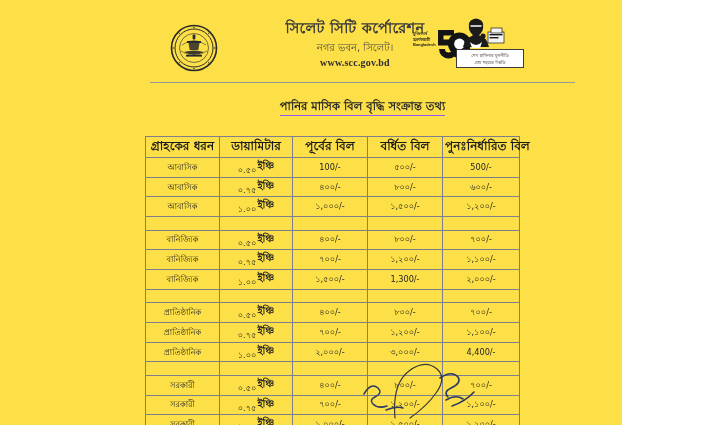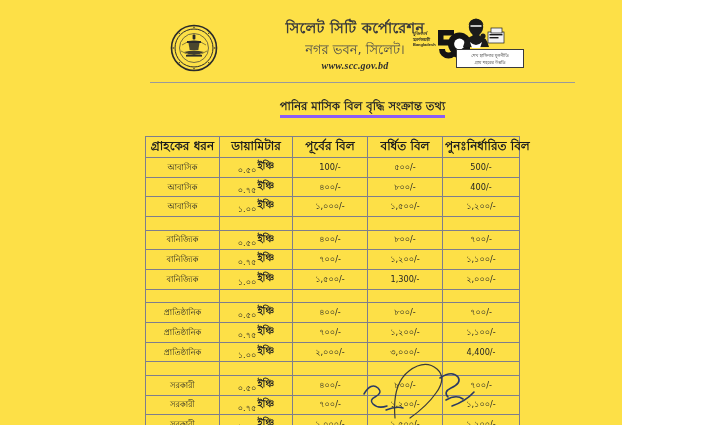--- a/index.html
+++ b/index.html
@@ -37,33 +37,32 @@
     font-family: "DejaVu Sans", sans-serif;
     font-size: 14.5px;
     font-weight: 700;
     color: #3b3b3b;
     letter-spacing: .3px;
     line-height: 1.15;
     white-space: nowrap;
   }
   #org-addr {
     font-family: "DejaVu Sans", sans-serif;
-    font-size: 13px;
+    font-size: 10px;
     color: #4a4a4a;
     margin-top: 5px;
     line-height: 1.2;
   }
   #org-url {
     font-family: "Liberation Serif", serif;
     font-size: 10px;
     font-weight: 700;
     color: #2e2e2e;
     margin-top: 3px;
     letter-spacing: .2px;
-    font-style: italic;
   }
   #jubilee {
     position: absolute;
     left: 262px; top: 8px;
     width: 58px; height: 42px;
   }
   #mujib {
     position: absolute;
     left: 300px; top: 2px;
     width: 78px; height: 60px;
@@ -93,21 +92,21 @@
     position: absolute;
     left: 0; top: 98px;
     width: 725px;
     text-align: center;
     font-family: "DejaVu Sans", sans-serif;
     font-size: 11.5px;
     font-weight: 700;
     color: #262626;
   }
   #doc-title span {
-    border-bottom: 3px solid #8b5cf6;
+    border-bottom: 1px solid #8b5cf6;
     padding-bottom: 2px;
   }
 
   
   #bill-table {
     position: absolute;
     left: 145px; top: 136px;
     width: 374px;
     border-collapse: collapse;
     table-layout: fixed;
@@ -259,21 +258,21 @@
           <td class="c-diam"><span>০.৫০</span><span class="diam-unit">ইঞ্চি</span></td>
           <td class="c-prev">100/-</td>
           <td class="c-incr">৫০০/-</td>
           <td class="c-final">500/-</td>
         </tr>
         <tr>
           <td class="c-type">আবাসিক</td>
           <td class="c-diam"><span>০.৭৫</span><span class="diam-unit">ইঞ্চি</span></td>
           <td class="c-prev">৪০০/-</td>
           <td class="c-incr">৮০০/-</td>
-          <td class="c-final">400/-</td>
+          <td class="c-final">৬০০/-</td>
         </tr>
         <tr>
           <td class="c-type">আবাসিক</td>
           <td class="c-diam"><span>১.০০</span><span class="diam-unit">ইঞ্চি</span></td>
           <td class="c-prev">১,০০০/-</td>
           <td class="c-incr">১,৫০০/-</td>
           <td class="c-final">১,২০০/-</td>
         </tr>
         <tr class="spacer">
           <td></td>

